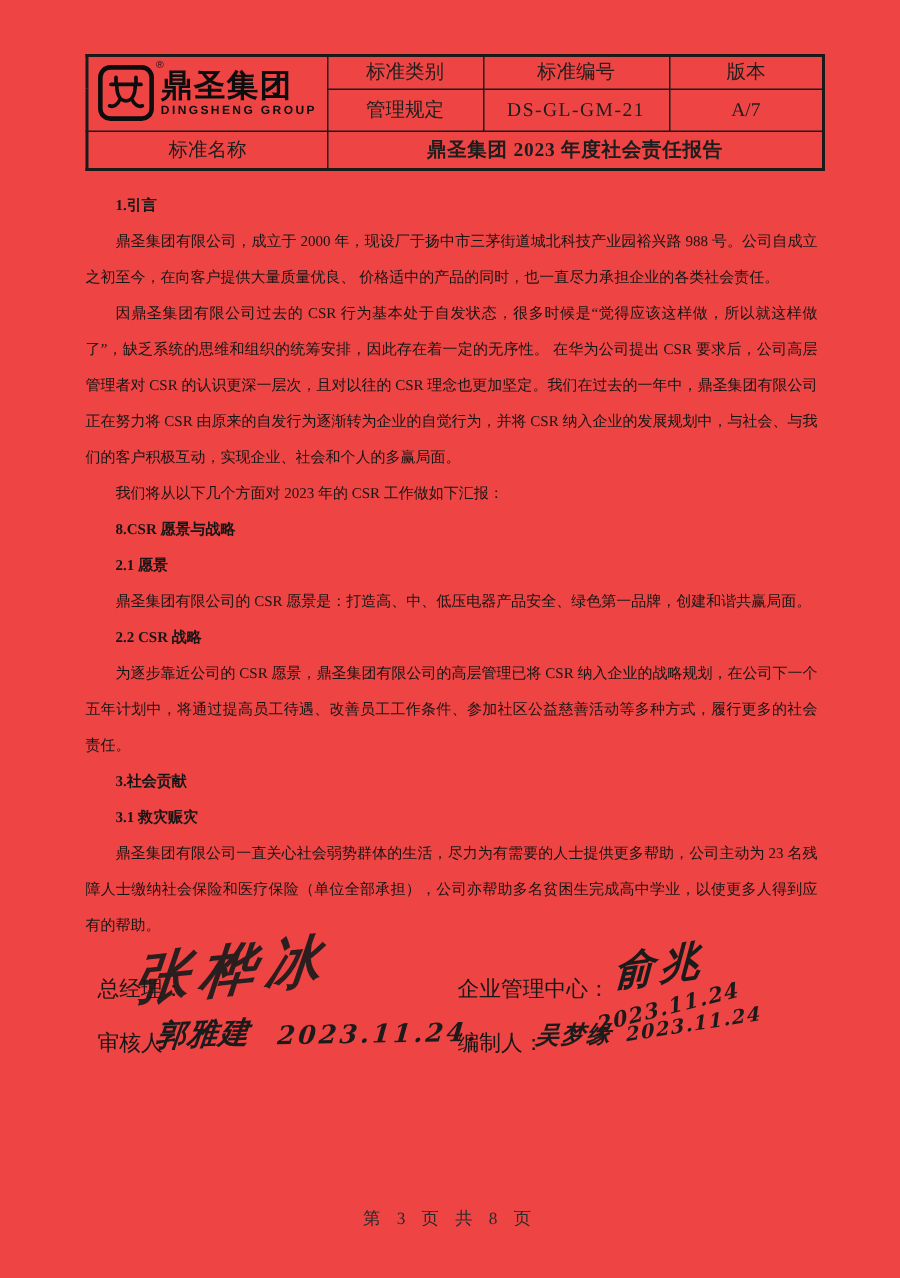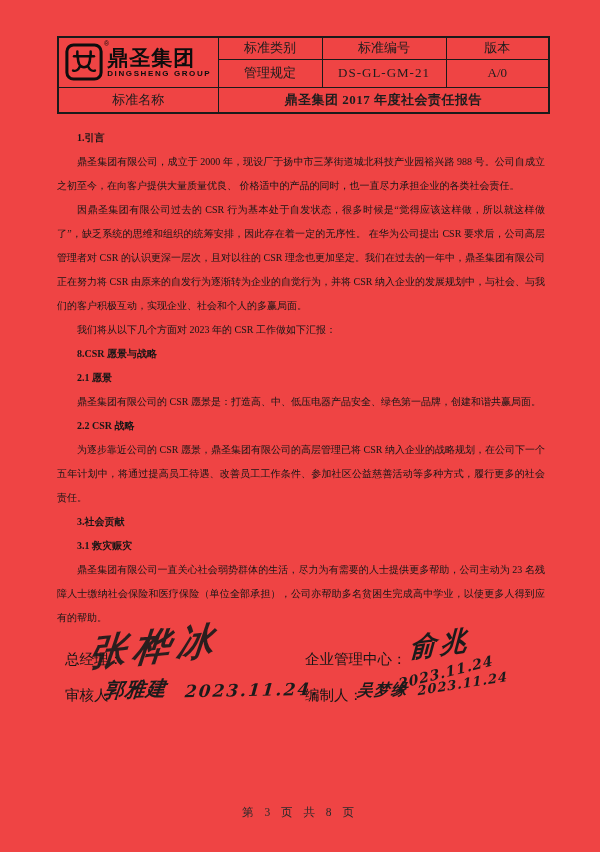--- a/index.html
+++ b/index.html
@@ -169,25 +169,25 @@
             </span>
           </div>
         </td>
         <td class="col-cat">标准类别</td>
         <td class="col-num">标准编号</td>
         <td class="col-ver">版本</td>
       </tr>
       <tr class="r2">
         <td>管理规定</td>
         <td class="doc-code">DS-GL-GM-21</td>
-        <td>A/0</td>
+        <td>A/7</td>
       </tr>
       <tr class="r3">
         <td>标准名称</td>
-        <td colspan="3" class="doc-title">鼎圣集团 2017 年度社会责任报告</td>
+        <td colspan="3" class="doc-title">鼎圣集团 2023 年度社会责任报告</td>
       </tr>
     </tbody>
       </table>
 
     <div class="body-text">
       <p class="hd">1.引言</p>
       <p>鼎圣集团有限公司，成立于 2000 年，现设厂于扬中市三茅街道城北科技产业园裕兴路 988 号。公司自成立之初至今，在向客户提供大量质量优良、 价格适中的产品的同时，也一直尽力承担企业的各类社会责任。</p>
       <p>因鼎圣集团有限公司过去的 CSR 行为基本处于自发状态，很多时候是“觉得应该这样做，所以就这样做了”，缺乏系统的思维和组织的统筹安排，因此存在着一定的无序性。 在华为公司提出 CSR 要求后，公司高层管理者对 CSR 的认识更深一层次，且对以往的 CSR 理念也更加坚定。我们在过去的一年中，鼎圣集团有限公司正在努力将 CSR 由原来的自发行为逐渐转为企业的自觉行为，并将 CSR 纳入企业的发展规划中，与社会、与我们的客户积极互动，实现企业、社会和个人的多赢局面。</p>
       <p>我们将从以下几个方面对 2023 年的 CSR 工作做如下汇报：</p>
       <p class="hd">8.CSR 愿景与战略</p>

